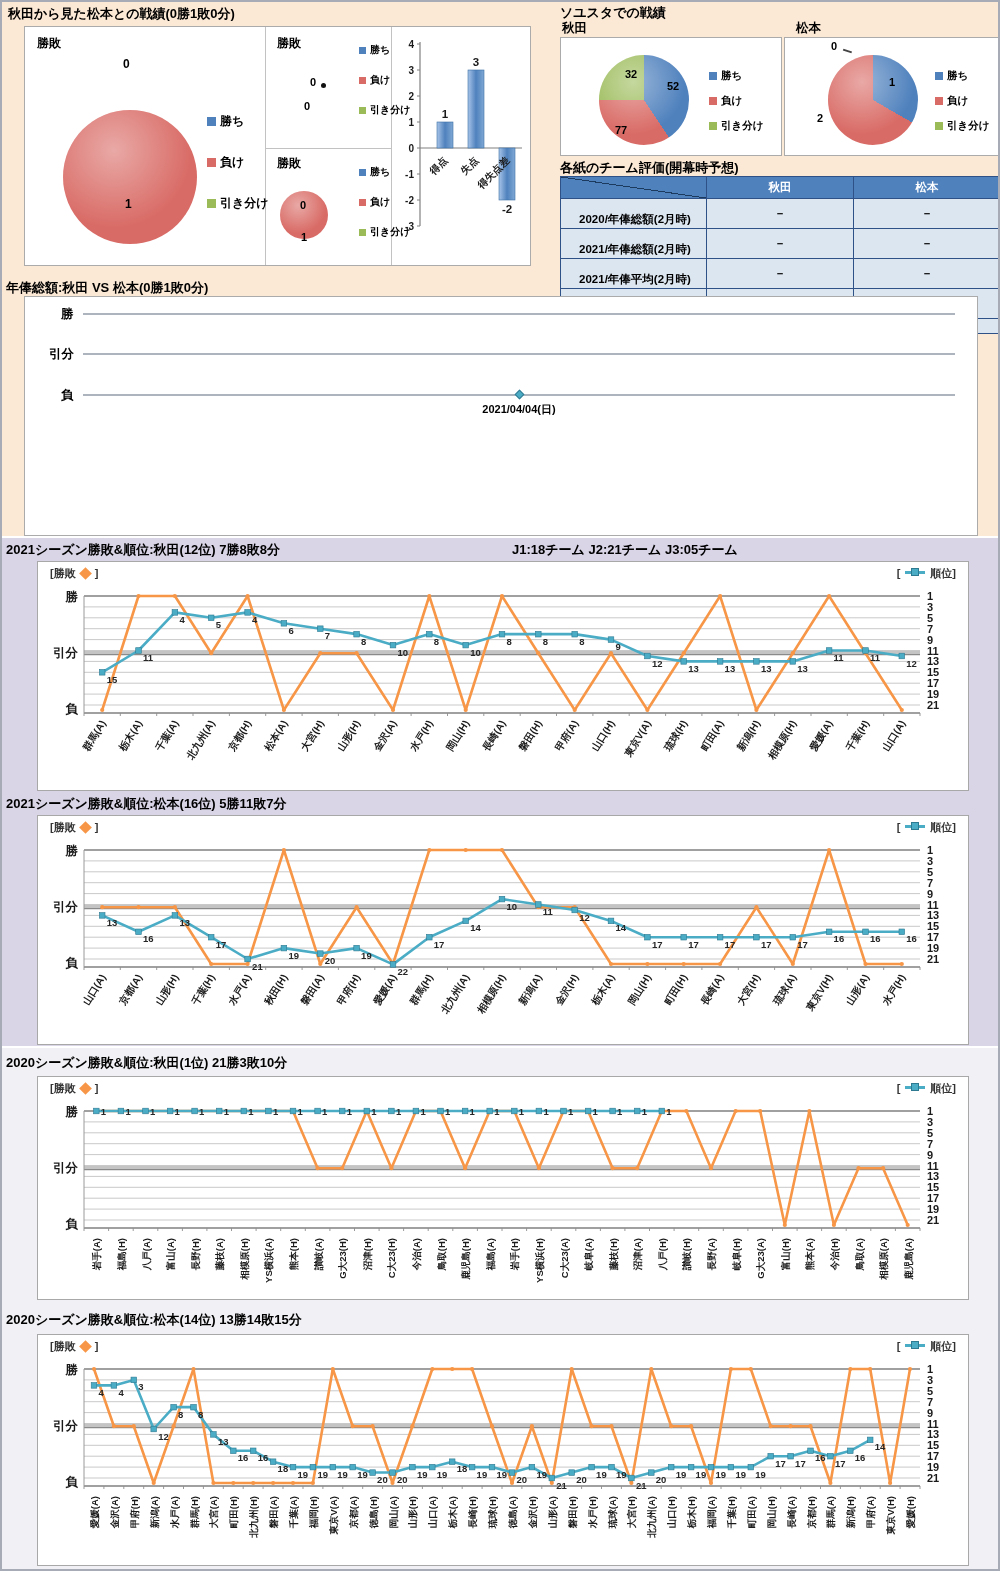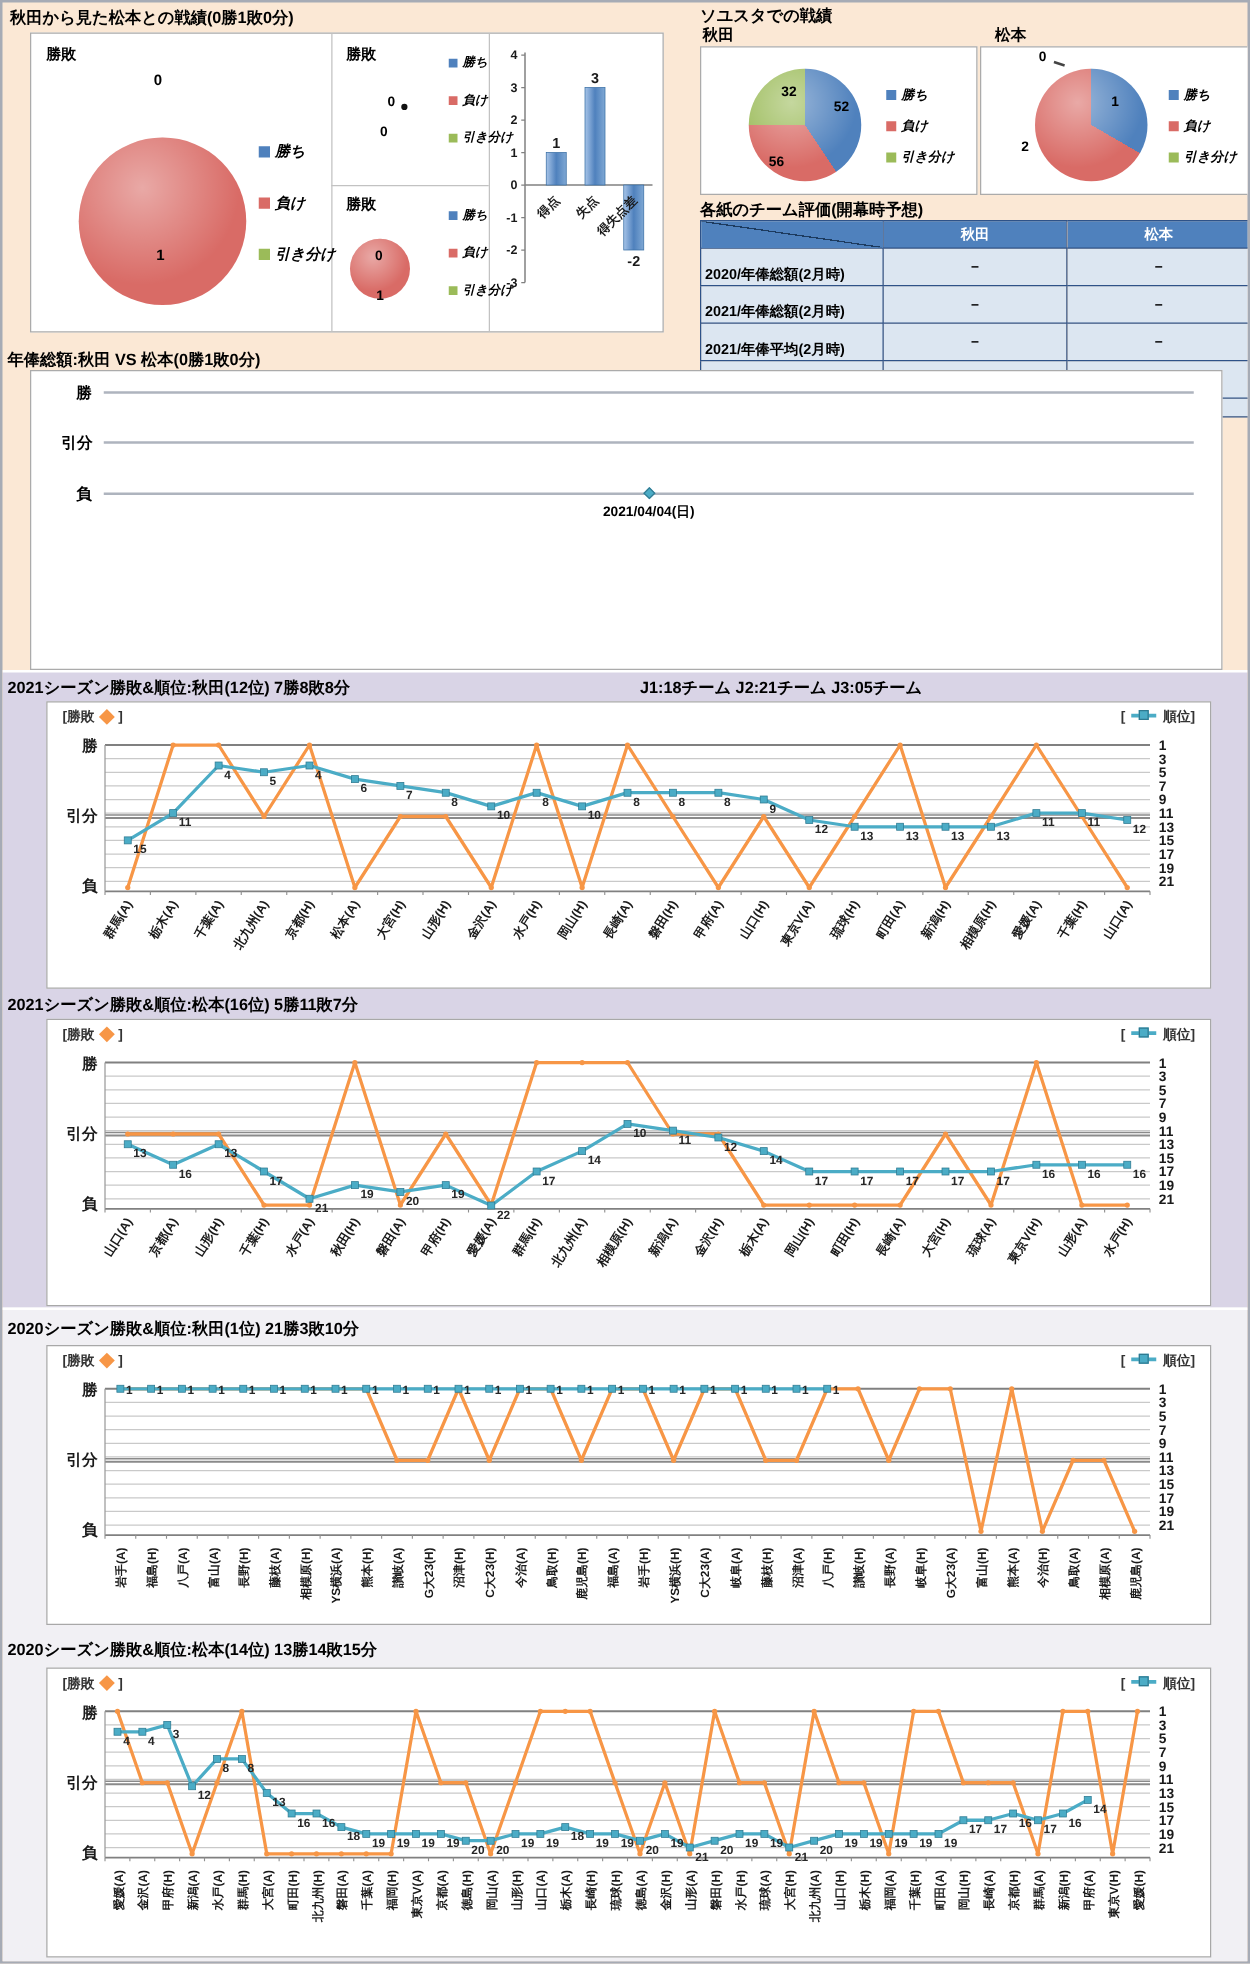--- a/index.html
+++ b/index.html
@@ -10,34 +10,34 @@
   #band-2020{top:1044px;height:527px;background:#F1F0F4;border-top:2px solid #fff;}
   .sec-title{position:absolute;font-weight:bold;font-size:13px;white-space:nowrap;}
   .panel{position:absolute;background:#fff;border:1px solid #ABABAB;}
   .vdiv,.hdiv{position:absolute;background:#C2C2C2;}
   .pie{position:absolute;border-radius:50%;}
   .pie::after{content:"";position:absolute;inset:0;border-radius:50%;
      background:radial-gradient(circle at 38% 30%, rgba(255,255,255,.42), rgba(255,255,255,0) 62%);}
   .plabel{position:absolute;font-weight:bold;font-size:12px;}
   .plabel.sm{font-size:11px;}
   .leg{position:absolute;}
-  .leg .li{display:flex;align-items:center;white-space:nowrap;font-weight:bold;font-style:italic;}
+  .leg .li{display:flex;align-items:center;white-space:nowrap;font-weight:bold;}
   .leg .sq{display:inline-block;flex:0 0 auto;margin-right:4px;}
   .leg.big .li{margin-bottom:24px;font-size:12px;}
   .leg.big .sq{width:9px;height:9px;}
   .leg.mini .li{margin-bottom:16px;font-size:10px;}
   .leg.mini .sq{width:7px;height:7px;}
   .leg.soy .li{margin-bottom:11px;font-size:10.5px;}
   .leg.soy .sq{width:8px;height:8px;}
   .tiny-dot{position:absolute;width:5px;height:5px;border-radius:50%;background:#111;}
   table.eval{position:absolute;border-collapse:collapse;table-layout:fixed;font-size:11.5px;}
   table.eval td,table.eval th{border:1px solid #2E5288;overflow:hidden;white-space:nowrap;}
   table.eval th{background:#4F81BD;color:#fff;font-weight:bold;height:19px;}
   table.eval td{background:#DCE6F1;height:17px;font-weight:bold;}
-  td.rowlab{text-align:left;padding:12px 0 0 3px;}
+  td.rowlab{text-align:center;padding:12px 0 0 3px;}
   td.val{text-align:center;}
   th.diag{background:#4F81BD;position:relative;}
   th.diag div{position:absolute;inset:0;background:linear-gradient(to top right,transparent 48.8%,#1c3a5e 48.8%,#1c3a5e 51.2%,transparent 51.2%);}
   tr.empty td{height:12px;}
   .hylabel{position:absolute;font-size:12.5px;font-weight:bold;}
   .hline{position:absolute;left:58px;right:22px;border-top:2px solid #AEB4BE;height:0;}
   #hist-span{position:absolute;left:58px;right:22px;top:97px;height:40px;}
   #hist-pt{position:absolute;top:-3px;width:7px;height:7px;margin-left:-3px;background:#4BACC6;transform:rotate(45deg);border:1px solid #357C93;box-sizing:border-box;}
   #hist-date{position:absolute;top:8px;transform:translateX(-50%);font-size:11px;font-weight:bold;white-space:nowrap;}
   .sec-note{position:absolute;font-weight:bold;font-size:13px;white-space:nowrap;}
@@ -160,21 +160,21 @@
         </svg></div>
   </div>
 
   <div class="sec-title" style="left:558px;top:2px;">ソユスタでの戦績</div>
   <div class="sec-title" style="left:560px;top:18px;font-size:12.5px;">秋田</div>
   <div class="sec-title" style="left:794px;top:18px;font-size:12.5px;">松本</div>
 
   <div class="panel" style="left:558px;top:35px;width:220px;height:117px;">
     <div class="pie" style="left: 38px; top: 17px; width: 90px; height: 90px; background: conic-gradient(rgb(79, 129, 189) 0deg, rgb(79, 129, 189) 146.25deg, rgb(217, 107, 102) 146.25deg, rgb(217, 107, 102) 270deg, rgb(155, 187, 89) 270deg, rgb(155, 187, 89) 360deg);"></div>
     <div class="plabel sm" style="left:106px;top:42px;">52</div>
-    <div class="plabel sm" style="left:54px;top:86px;">56</div>
+    <div class="plabel sm" style="left:54px;top:86px;">77</div>
     <div class="plabel sm" style="left:48px;top:30px;margin-left:16px;">32</div>
     <div class="leg soy" style="left:148px;top:31px;">
       <div class="li">
           <span class="sq" style="background: rgb(79, 129, 189);"></span>
           <span>勝ち</span>
         </div>
       <div class="li">
           <span class="sq" style="background: rgb(217, 107, 102);"></span>
           <span>負け</span>
         </div>

